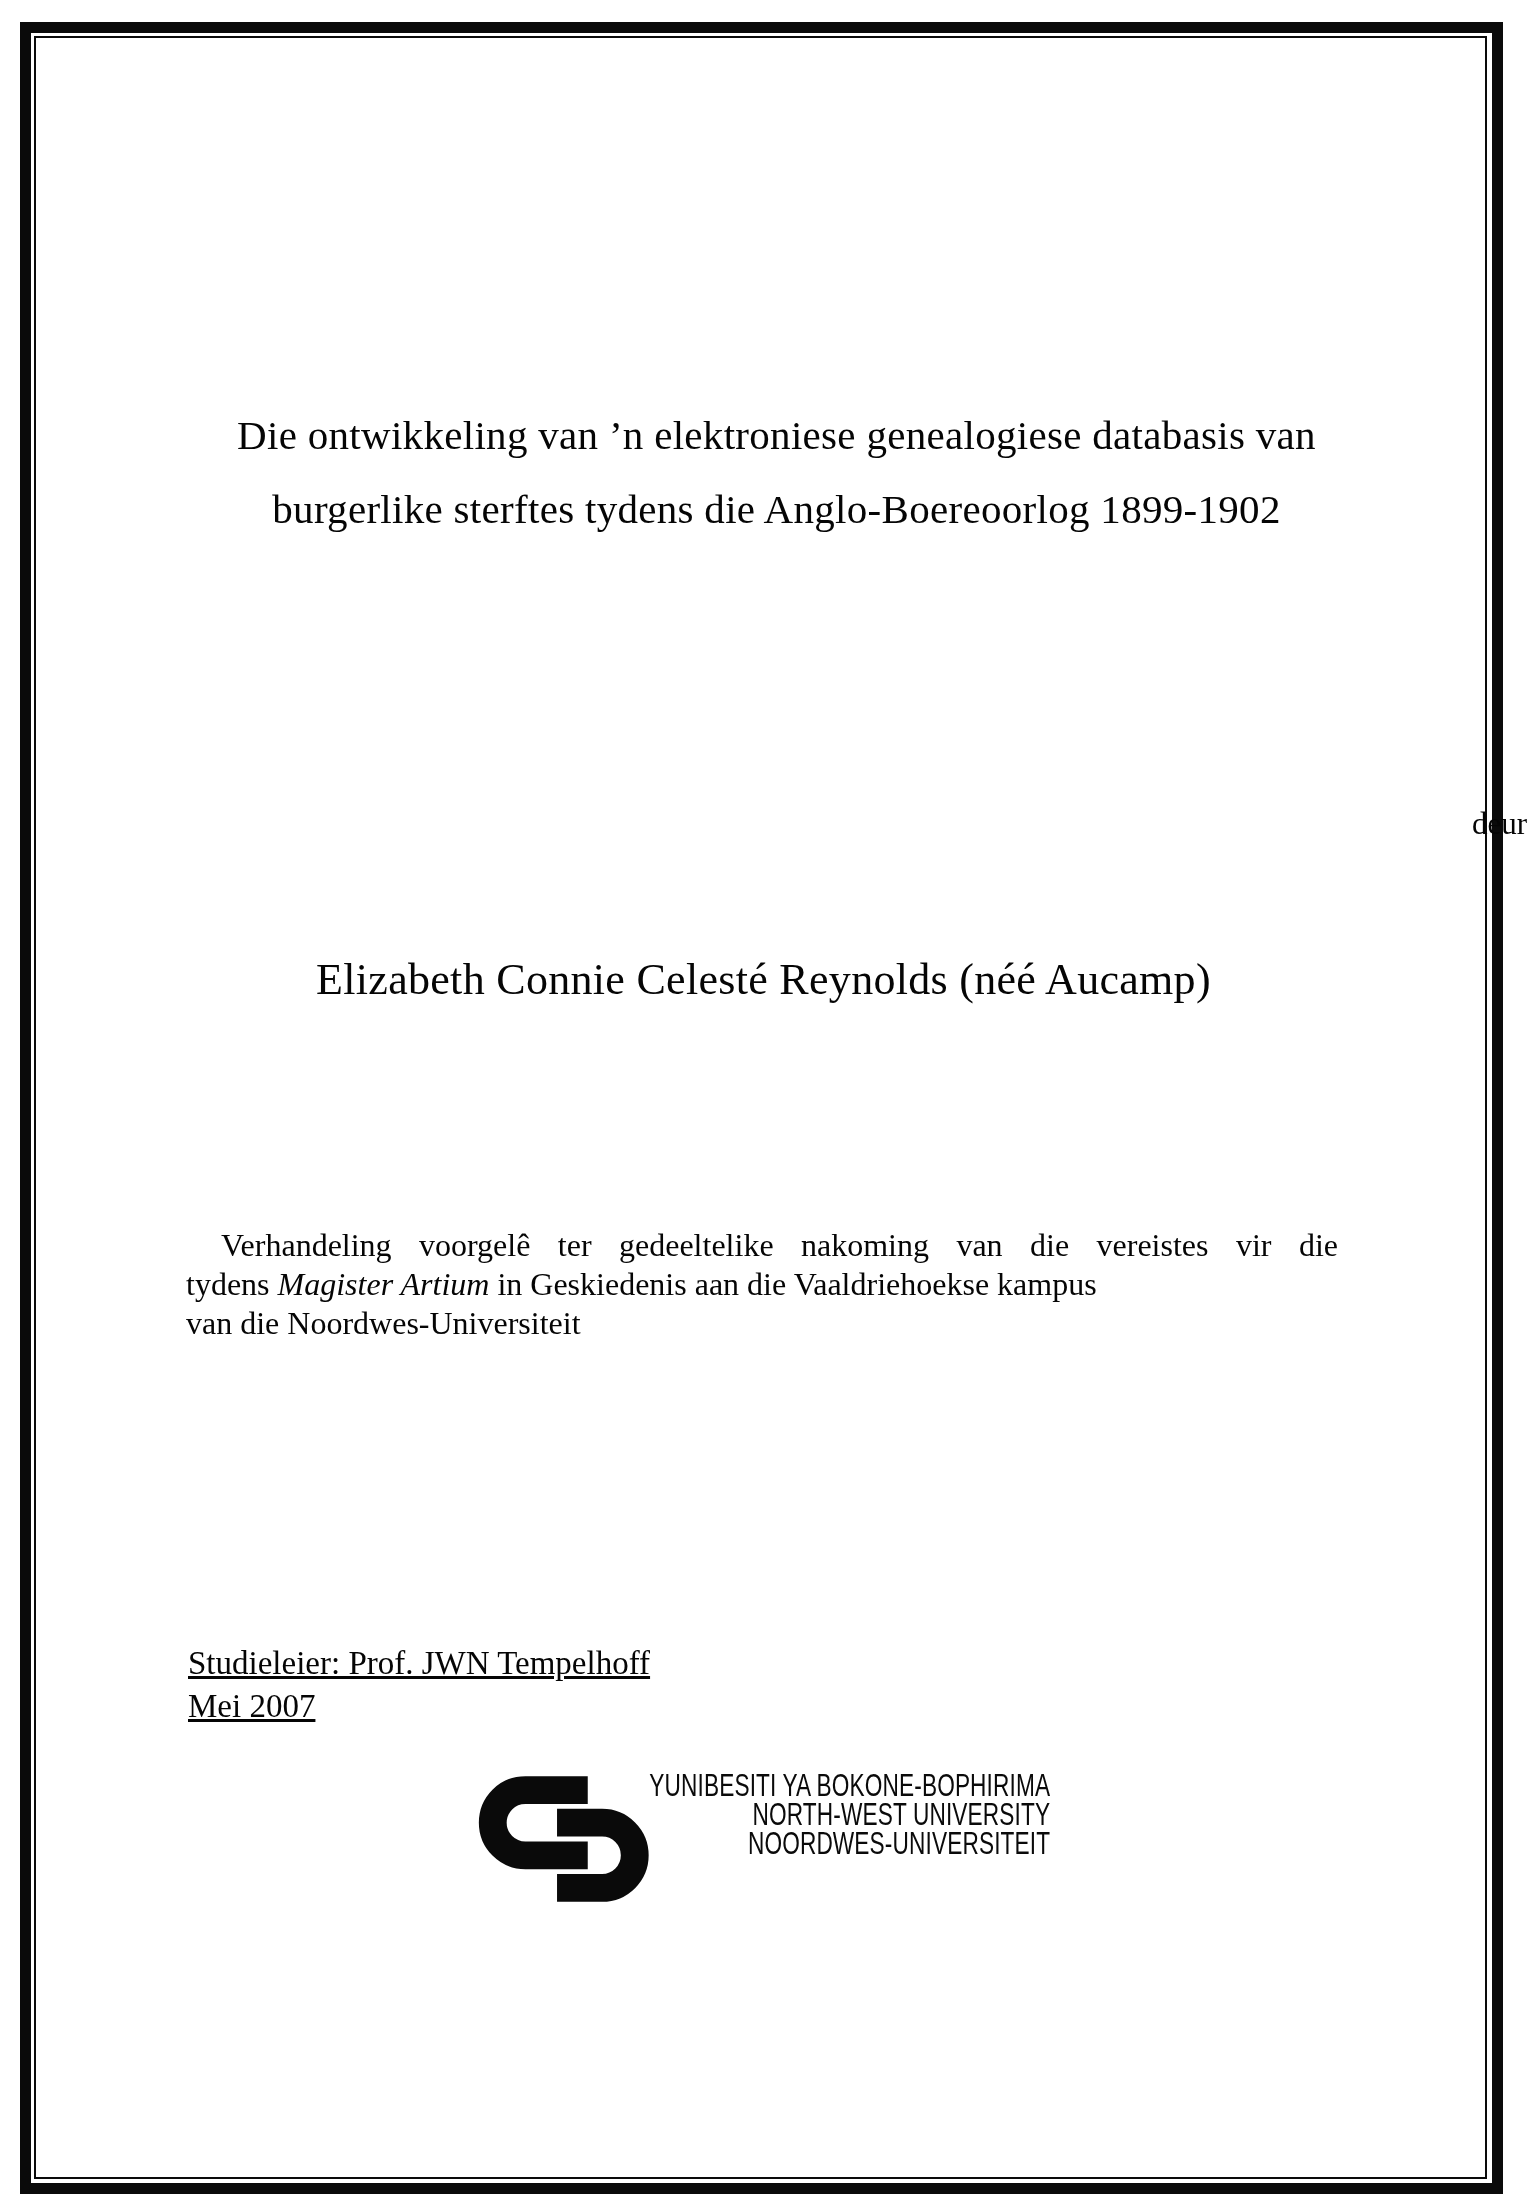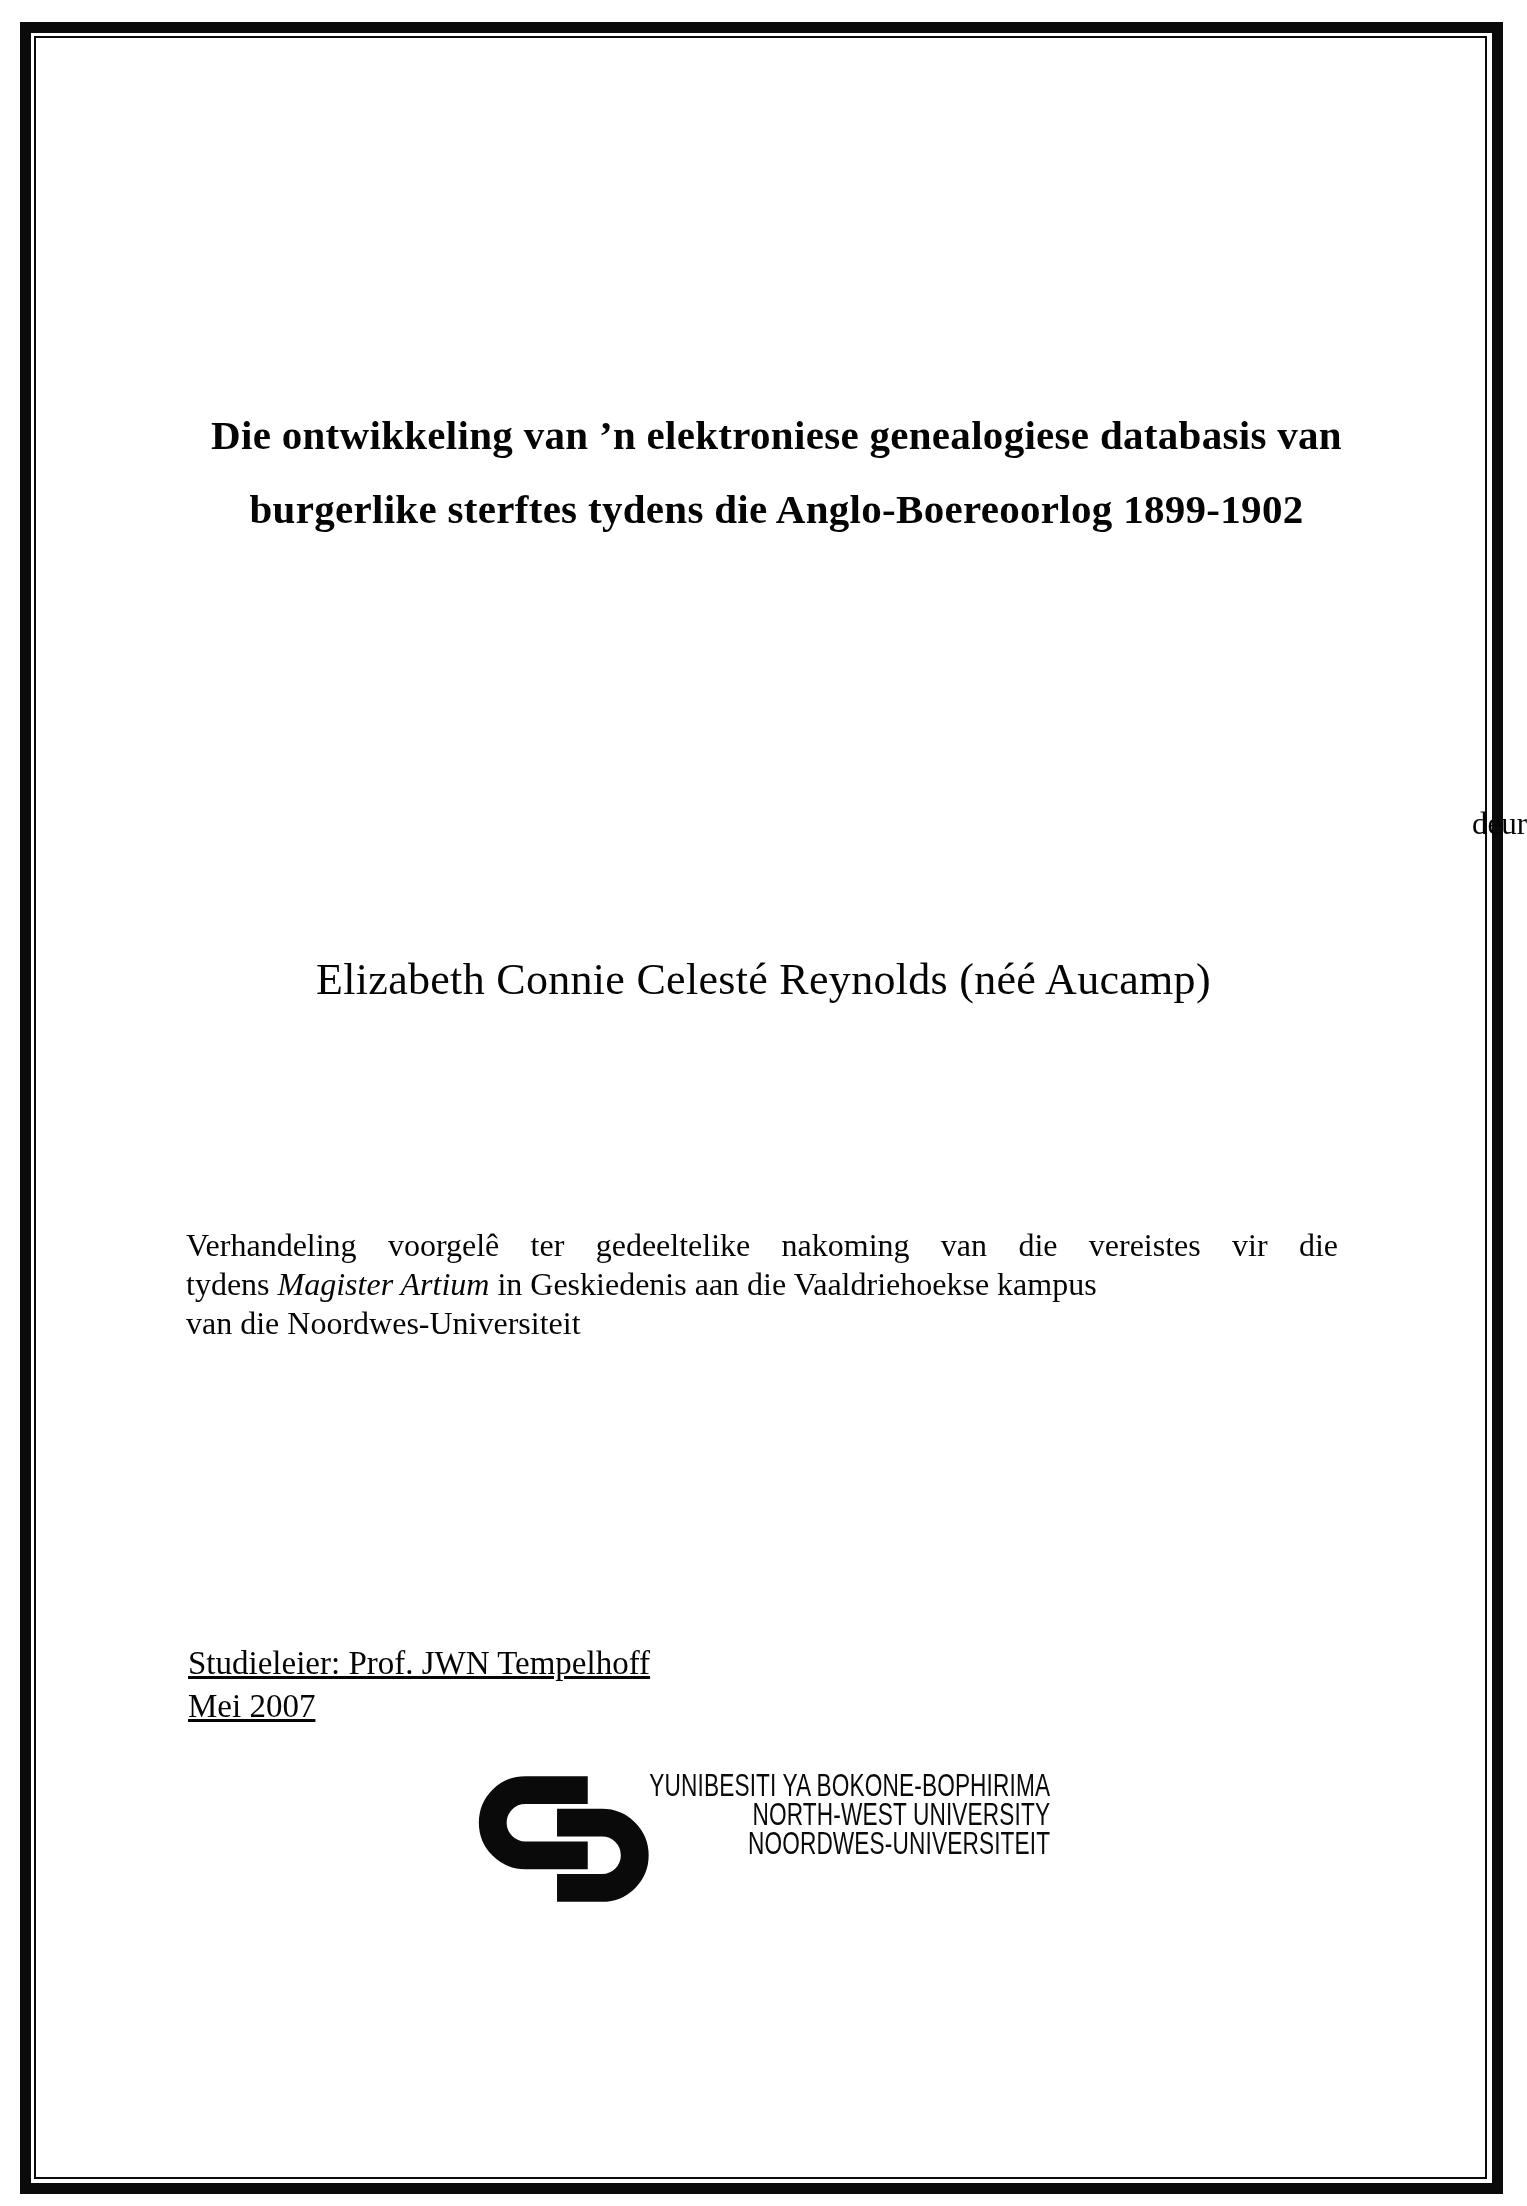--- a/index.html
+++ b/index.html
@@ -31,21 +31,21 @@
   }
 
   .title {
     position: absolute;
     top: 398px;
     left: 110px;
     right: 84px;
     text-align: center;
     font-size: 41px;
     line-height: 74px;
-    font-weight: 700;
+    font-weight: 400;
     letter-spacing: 0.3px;
   }
 
   .byline {
     position: absolute;
     top: 806px;
     left: 0; right: 0;
     text-align: right;
     font-size: 31px;
   }
@@ -63,20 +63,21 @@
     position: absolute;
     top: 1226px;
     left: 186px;
     width: 1152px;
     font-size: 32px;
     line-height: 39px;
   }
   .degree-l1 {
     text-align: justify;
     text-align-last: justify;
+    margin-left: 35px;
   }
   .degree .it { font-style: italic; }
 
   .supervisor-block {
     position: absolute;
     top: 1642px;
     left: 188px;
     font-size: 33px;
     line-height: 43px;
     text-decoration: underline;

